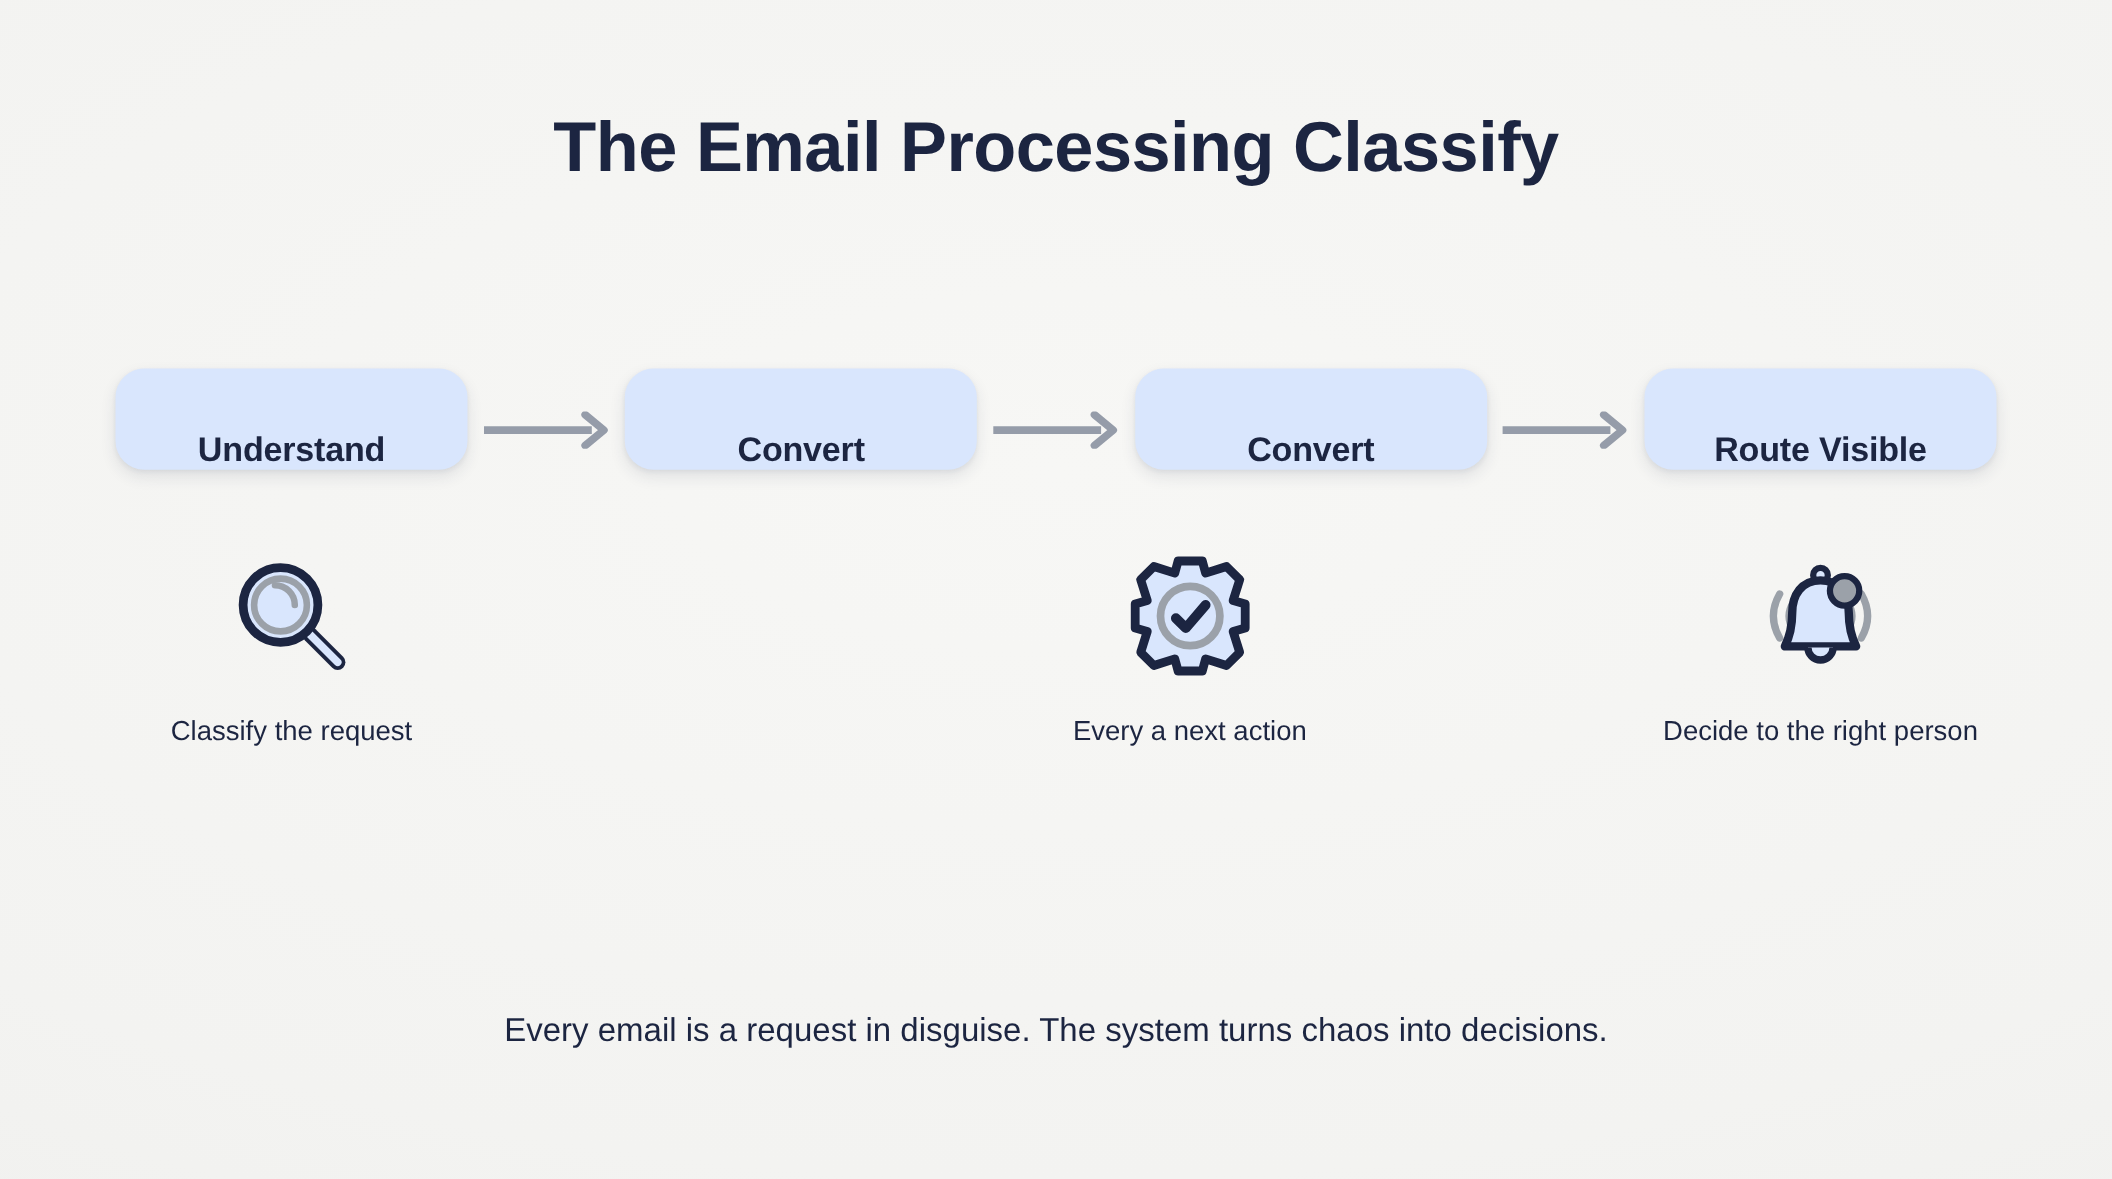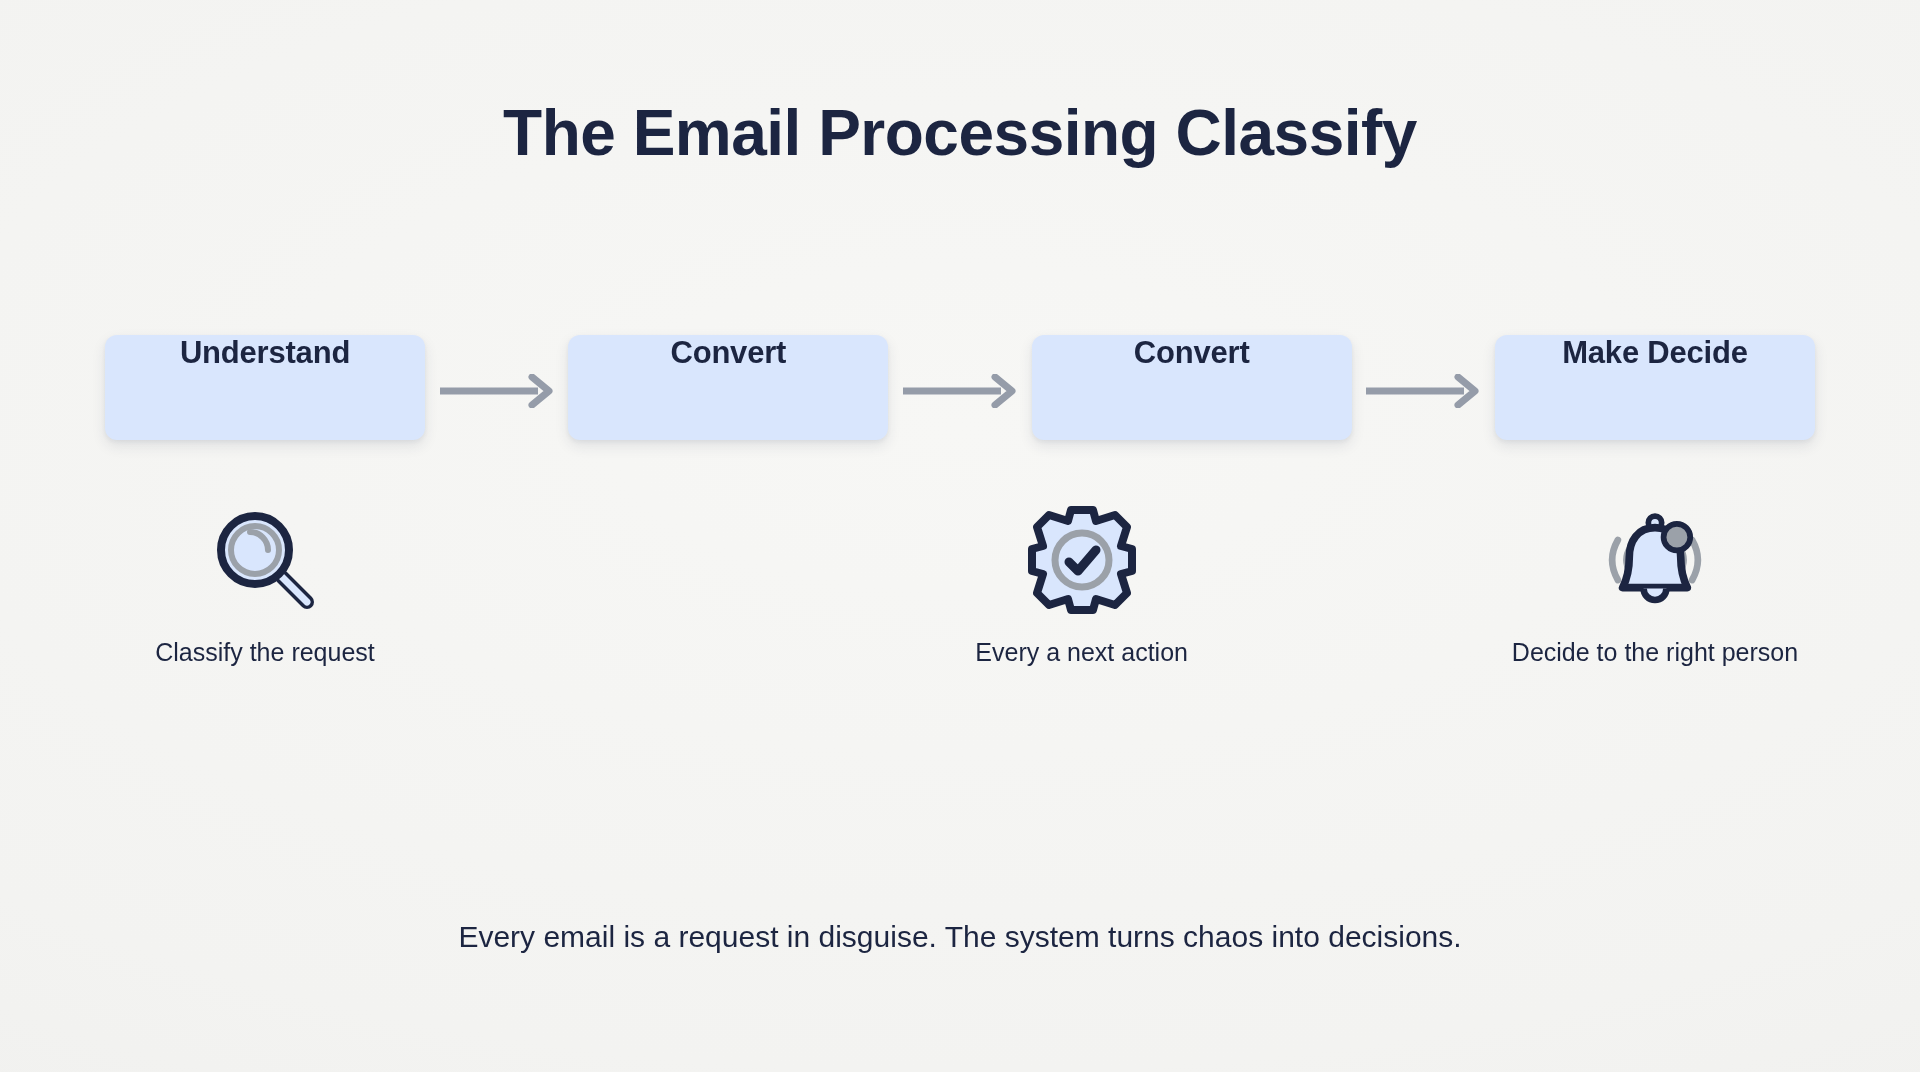--- a/index.html
+++ b/index.html
@@ -47,25 +47,25 @@
     align-items: flex-start;
     justify-content: space-between;
   }
   .stage-cell {
     width: 330px;
     display: flex;
     justify-content: center;
   }
   .stage-box {
     width: 320px;
-    height: 105px;
+    height: 92px;
     background: #d9e6fd;
-    border-radius: 12px;
-    display: flex;
-    align-items: flex-start;
+    border-radius: 26px;
+    display: flex;
+    align-items: flex-end;
     justify-content: center;
     box-shadow: 0 6px 14px rgba(40,50,80,0.10), 0 2px 4px rgba(40,50,80,0.06);
   }
   .stage-box-label {
     font-size: 31px;
     font-weight: bold;
     color: #1c2541;
     letter-spacing: -0.2px;
     white-space: nowrap;
   }
@@ -87,20 +87,21 @@
     right: 100px;
     top: 500px;
     display: flex;
     justify-content: space-between;
   }
   .detail-cell {
     width: 330px;
     display: flex;
     flex-direction: column;
     align-items: center;
+    gap: 13px;
   }
   .detail-spacer { flex: 1 1 auto; min-width: 40px; }
   .icon-wrap {
     width: 120px;
     height: 120px;
     display: flex;
     align-items: center;
     justify-content: center;
   }
   .icon-wrap svg { display: block; }
@@ -166,21 +167,21 @@
 
   <div class="arrow">
     <svg width="118" height="34" viewBox="0 0 118 34" aria-hidden="true">
       <line x1="2" y1="17" x2="100" y2="17" stroke="#959ca9" stroke-width="7" stroke-linecap="butt"></line>
       <polyline points="94,3 111,17 94,31" fill="none" stroke="#959ca9" stroke-width="7" stroke-linecap="round" stroke-linejoin="round"></polyline>
     </svg>
   </div>
 
   <div class="stage-cell">
     <div class="stage-box">
-      <span class="stage-box-label">Make Decide</span>
+      <span class="stage-box-label">Route Visible</span>
     </div>
   </div>
 
 </div>
 
 <div class="details">
 
   <div class="detail-cell">
     <div class="icon-wrap">
       <svg width="118" height="118" viewBox="0 0 118 118" aria-hidden="true">

